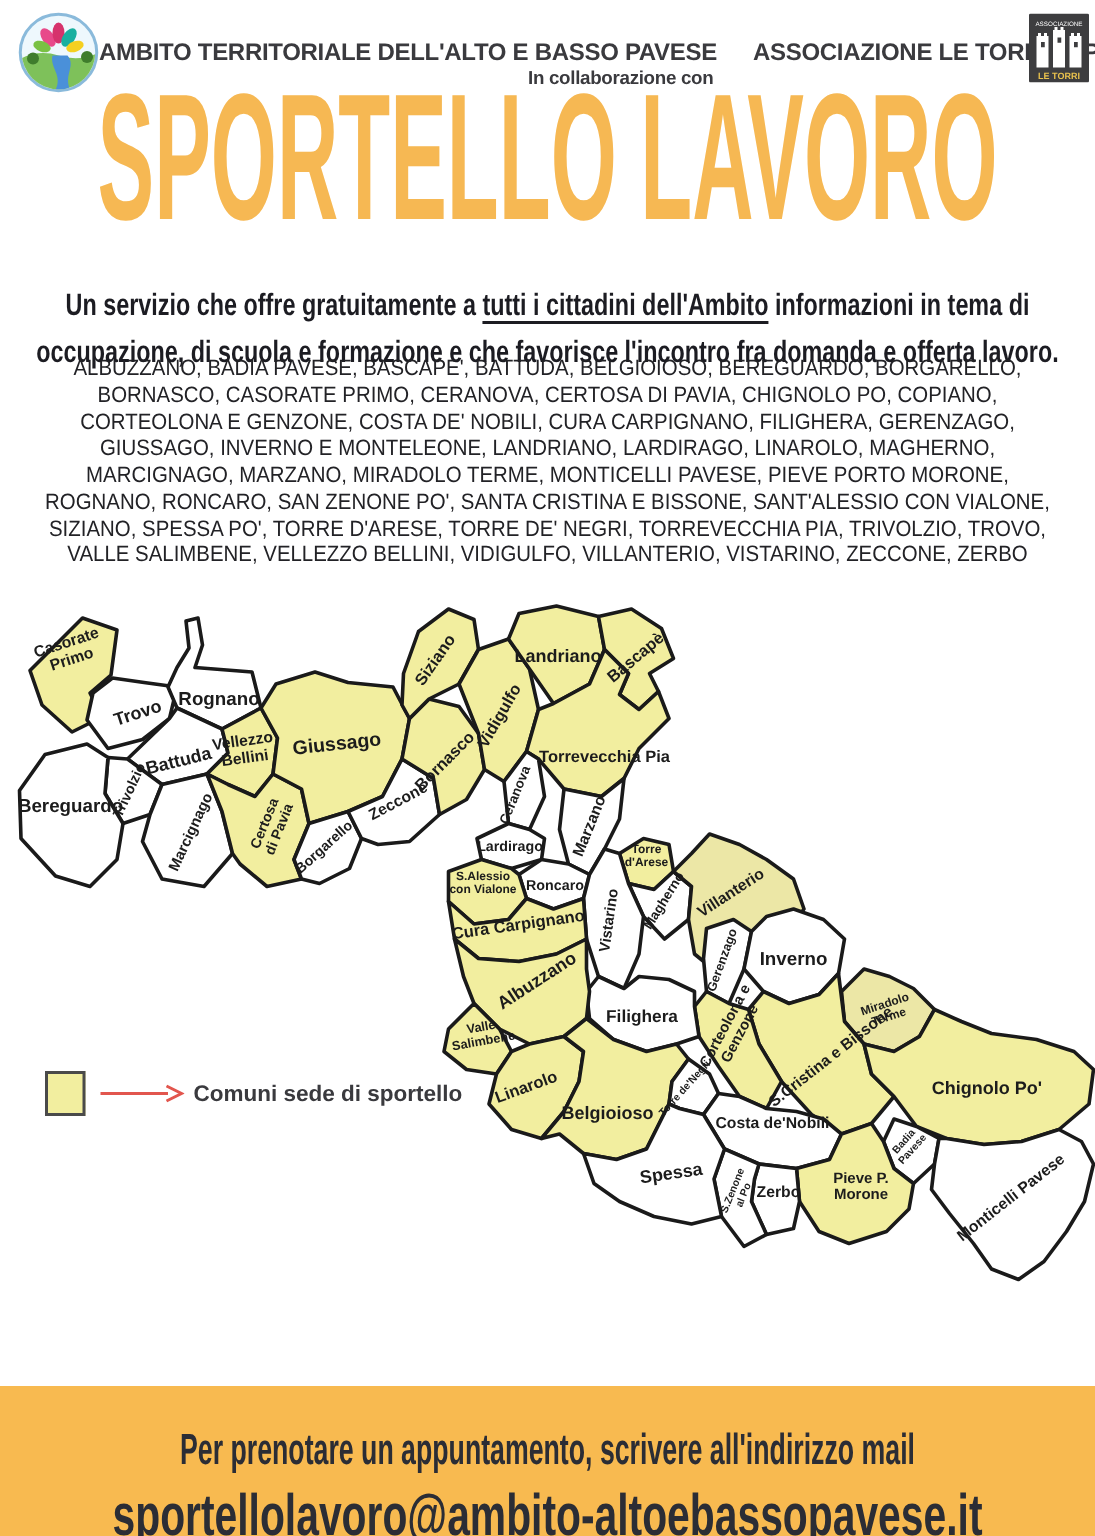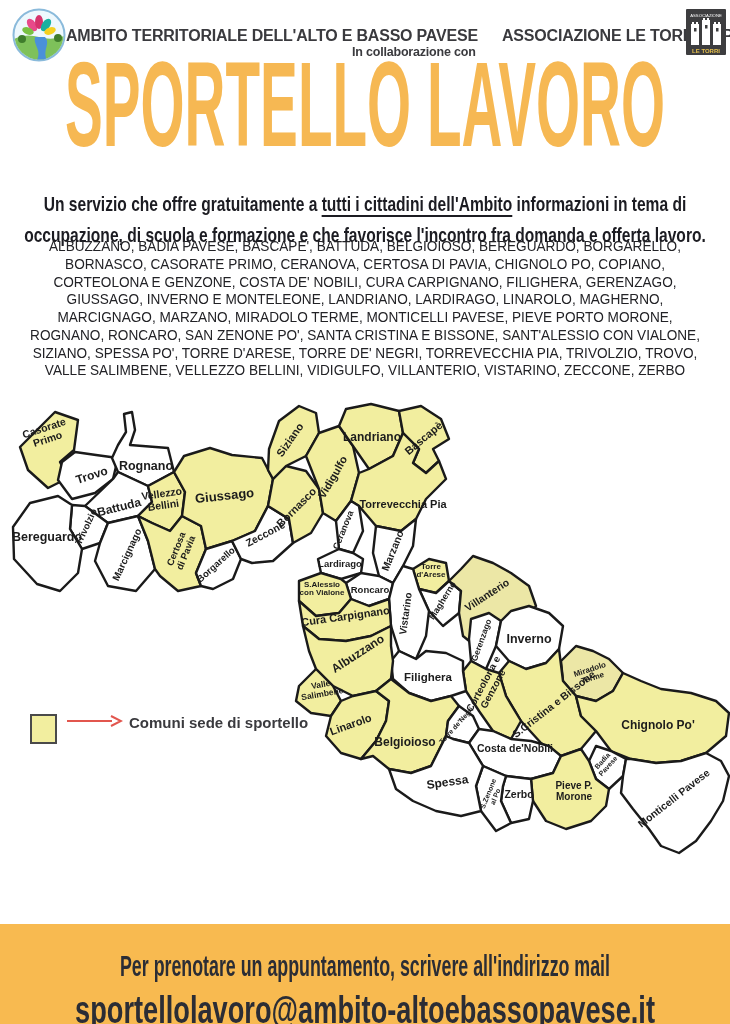--- a/index.html
+++ b/index.html
@@ -23,21 +23,21 @@
   
   .muni-list{
     position:absolute;top:238px;left:-32px;width:794px;padding:0 24px;box-sizing:border-box;
     text-align:center;font-size:14.8px;line-height:1.2;color:#222226;
     transform:scaleX(0.92);transform-origin:center;
   }
   
   #map-svg{position:absolute;top:395px;left:0;}
   #map-svg text{font-family:"Liberation Sans",sans-serif;}
   
-  .legend{position:absolute;top:714px;left:30px;display:flex;align-items:flex-start;}
+  .legend{position:absolute;top:714px;left:30px;display:flex;align-items:center;}
   .legend-swatch{width:23px;height:26px;border:2px solid #4a4a4a;}
   .legend-arrow{margin:0 6px 0 8px;}
   .legend-label{font-weight:bold;font-size:15px;color:#3a3a3e;}
   
   .footer{position:absolute;top:924px;left:0;width:730px;height:133px;}
   .footer svg text{font-family:"Liberation Sans",sans-serif;font-weight:bold;}
 </style>
 </head>
 <body>
 

